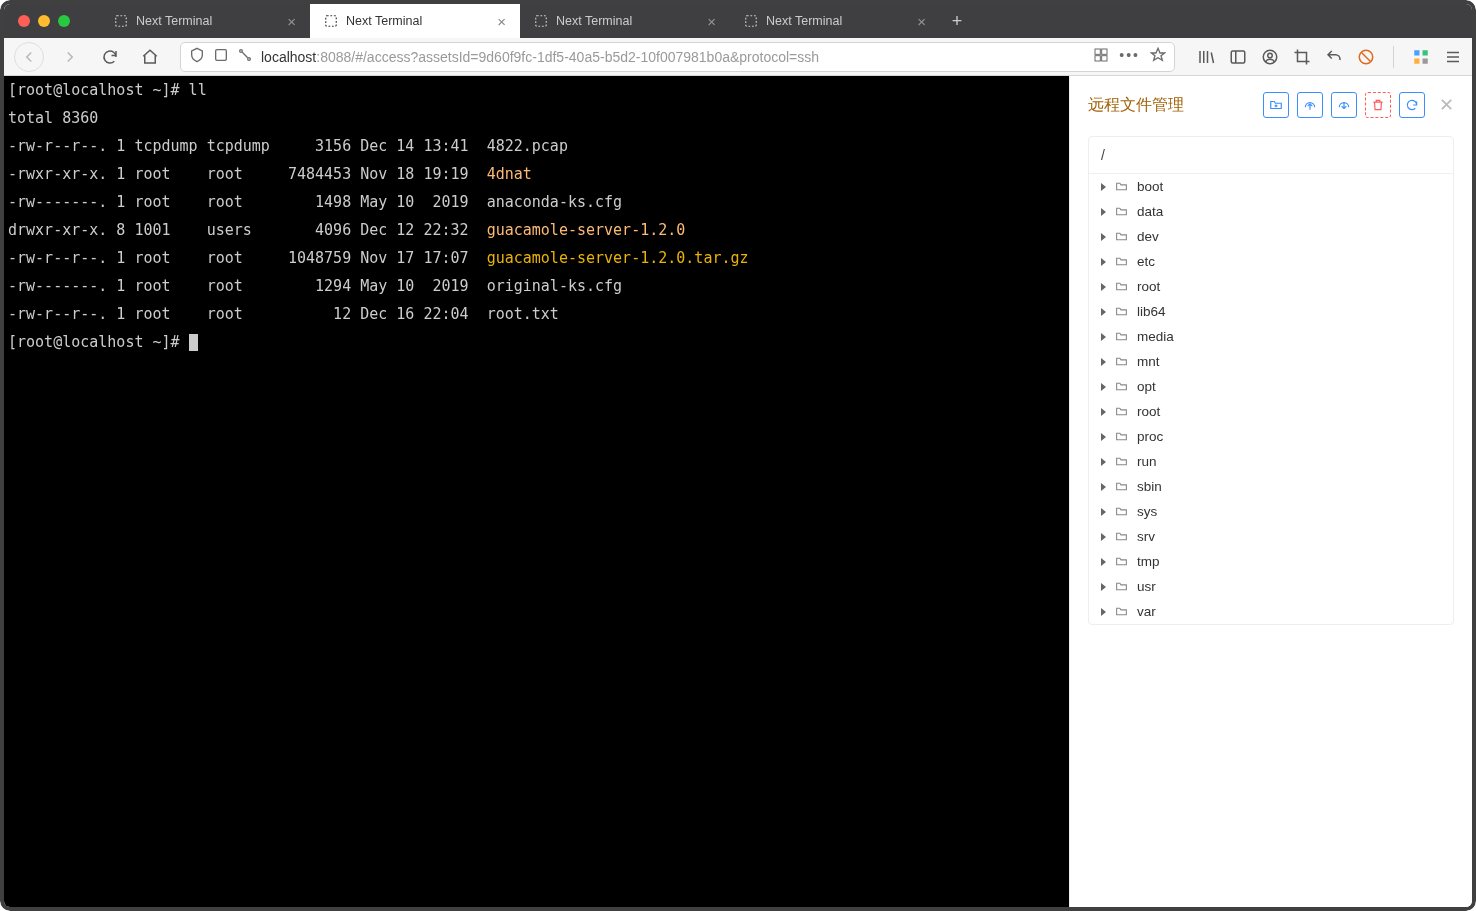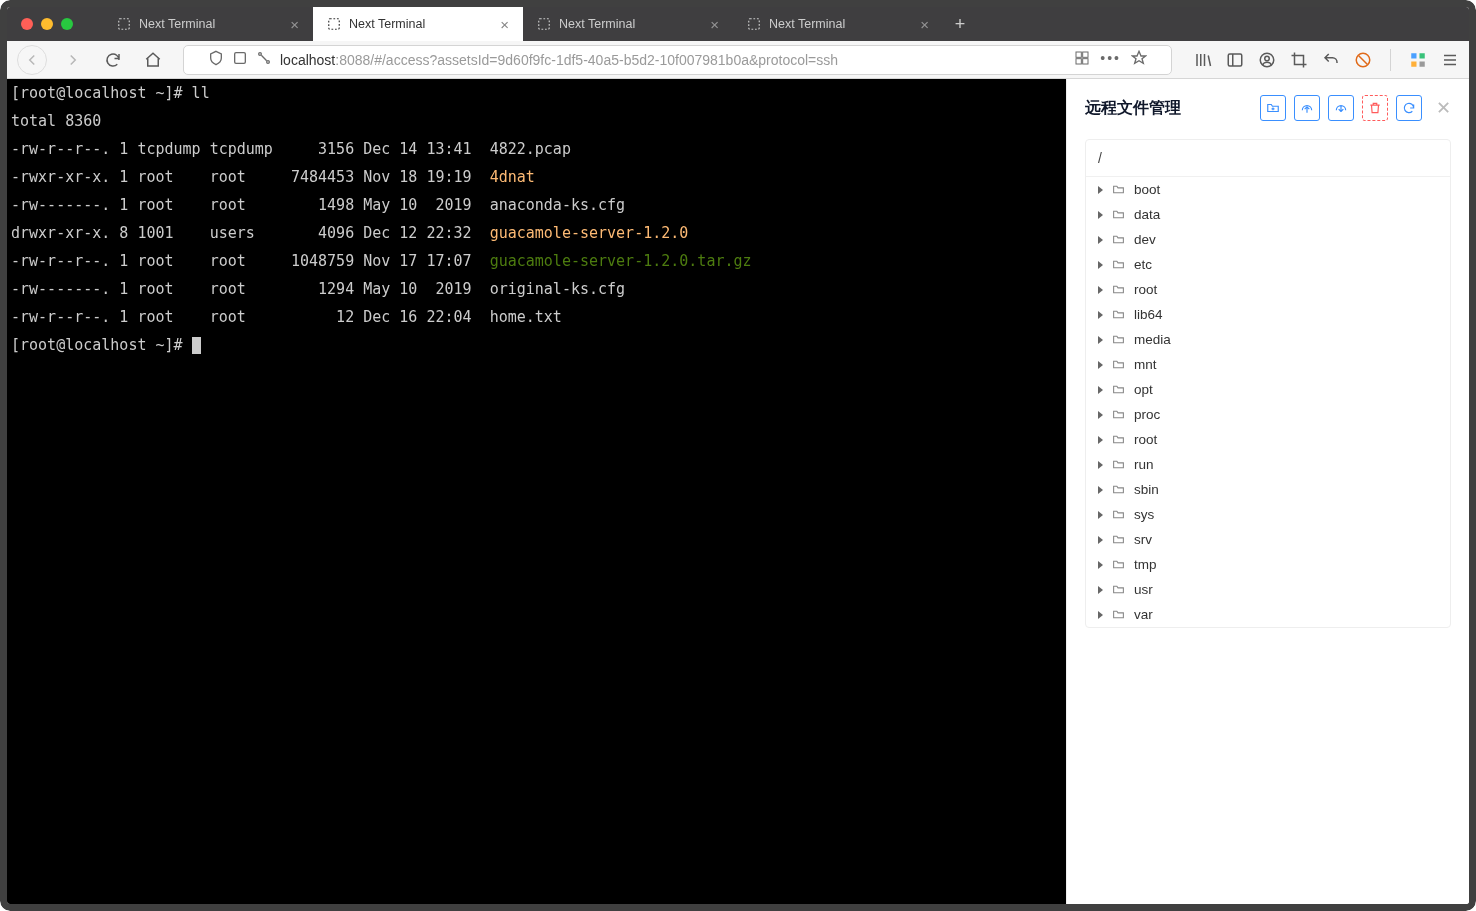--- a/index.html
+++ b/index.html
@@ -1,61 +1,61 @@
 <!DOCTYPE html>
 <html><head>
 <meta charset="utf-8">
 <style>
 * { box-sizing: border-box; margin: 0; padding: 0; }
 body { font-family: -apple-system, BlinkMacSystemFont, "Segoe UI", sans-serif; background: #fff; width: 1476px; height: 911px; overflow: hidden; border-radius: 10px; }
 
 
-.window { width: 100%; height: 100%; display: flex; flex-direction: column; border: 7px solid #404040; border-radius: 10px; overflow: hidden; }
+.window { width: 100%; height: 100%; display: flex; flex-direction: column; border: 4px solid #404040; border-radius: 10px; overflow: hidden; }
 
 
 .tabbar { background: #3f3e40; height: 34px; display: flex; align-items: stretch; padding-left: 14px; }
 .traffic { display: flex; align-items: center; gap: 8px; padding-right: 30px; }
 .dot { width: 12px; height: 12px; border-radius: 50%; }
 .dot.red { background: #ff5f57; }
 .dot.yellow { background: #febc2e; }
 .dot.green { background: #28c840; }
 .tab { display: flex; align-items: center; gap: 8px; padding: 0 14px; color: #ccc; font-size: 12.5px; min-width: 210px; position: relative; cursor: default; }
 .tab.active { background: #fff; color: #333; }
 .tab .ticon { width: 14px; height: 14px; display:inline-flex; align-items:center; justify-content:center; }
 .tab .close { margin-left: auto; opacity: .6; font-size: 15px; }
 .newtab { display:flex; align-items:center; justify-content:center; width:34px; color:#ccc; font-size:18px; }
 
 
 .urlbar { height: 38px; background: #f6f6f6; border-bottom: 1px solid #d6d6d6; display: flex; align-items: center; padding: 0 10px; gap: 8px; }
 .nav-icons { display:flex; align-items:center; gap: 12px; }
 .nav-icons .ib { width: 28px; height:28px; display:flex; align-items:center; justify-content:center; color:#5a5a5a; border-radius:4px; }
 .nav-icons .ib.circle { border:1px solid #b8b8b8; border-radius:50%; width:30px; height:30px;}
 .nav-icons .ib.disabled { opacity:.4; }
-.address { flex:1; height:30px; background:#fff; border:1px solid #d4d4d4; border-radius:5px; display:flex; align-items:center; padding:0 24px; font-size:14px; color:#333; gap:8px; margin: 0 8px; }
+.address { flex:1; height:30px; background:#fff; border:1px solid #d4d4d4; border-radius:5px; display:flex; align-items:center; padding:0 8px; font-size:14px; color:#333; gap:8px; margin: 0 8px; }
 .address .prefix-icons { display:flex; gap:8px; color:#6b6b6b; }
 .address .url { flex:1; white-space:nowrap; overflow:hidden; }
 .address .url .host { color:#333; }
 .address .url .rest { color:#9a9a9a; }
 .address .right { display:flex; gap:10px; color:#6b6b6b; }
 .toolbar-right { display:flex; align-items:center; gap:14px; color:#5a5a5a; padding-left:6px; }
 .toolbar-right .sep { width:1px; height:22px; background:#d4d4d4; margin:0 4px; }
 .toolbar-right svg, .toolbar-right .ib { width:18px; height:18px; }
 .ib svg { width:18px; height:18px; }
 
 
 .content { flex:1; display:flex; overflow:hidden; }
 .terminal { flex:1; background:#000; color:#ccc; font-family: Menlo, Consolas, monospace; font-size:15px; line-height:28px; padding:0 4px; white-space:pre; overflow:hidden; }
 .terminal .green { color:#fdba74; }
 .terminal .blue { color:#fdba74; }
-.terminal .red { color:#4d7c0f; }
+.terminal .red { color:#eab308; }
 .terminal .cursor { display:inline-block; width:9px; height:17px; background:#ccc; vertical-align:text-bottom; }
 
 .sidebar { width:403px; background:#fff; border-left:1px solid #eee; display:flex; flex-direction:column; }
 .sb-head { display:flex; align-items:center; padding:16px 18px 10px 18px; }
-.sb-title { font-size:16px; font-weight:700; color:#0f172a; flex:1; }
+.sb-title { font-size:16px; font-weight:400; color:#a16207; flex:1; }
 .sb-actions { display:flex; gap:8px; }
 .sb-btn { width:26px; height:26px; border:1px solid #3a8fff; border-radius:3px; display:flex; align-items:center; justify-content:center; color:#3a8fff; }
 .sb-btn.danger { border-color:#ff5b5b; color:#ff5b5b; border-style:dashed; }
 .sb-close { margin-left:14px; color:#bbb; font-size:18px; }
 
 .sb-body { padding: 8px 18px 18px; }
 .tree { border:1px solid #eee; border-radius:4px; overflow:hidden; }
 .tree-path { padding:10px 12px; border-bottom:1px solid #f0f0f0; font-size:14px; color:#444; }
 .tree-item { display:flex; align-items:center; gap:8px; padding:5px 12px; font-size:13.5px; color:#333; cursor:default; }
 .caret { width:0; height:0; border-top:4px solid transparent; border-bottom:4px solid transparent; border-left:5px solid #666; }
@@ -207,21 +207,21 @@
 
   <div class="content">
     <div class="terminal" id="terminal">[root@localhost ~]# ll
 total 8360
 -rw-r--r--. 1 tcpdump tcpdump     3156 Dec 14 13:41  <span class="">4822.pcap</span>
 -rwxr-xr-x. 1 root    root     7484453 Nov 18 19:19  <span class="green">4dnat</span>
 -rw-------. 1 root    root        1498 May 10  2019  <span class="">anaconda-ks.cfg</span>
 drwxr-xr-x. 8 1001    users       4096 Dec 12 22:32  <span class="blue">guacamole-server-1.2.0</span>
 -rw-r--r--. 1 root    root     1048759 Nov 17 17:07  <span class="red">guacamole-server-1.2.0.tar.gz</span>
 -rw-------. 1 root    root        1294 May 10  2019  <span class="">original-ks.cfg</span>
--rw-r--r--. 1 root    root          12 Dec 16 22:04  <span class="">home.txt</span>
+-rw-r--r--. 1 root    root          12 Dec 16 22:04  <span class="">root.txt</span>
 [root@localhost ~]# <span class="cursor"></span></div>
 
     <div class="sidebar">
       <div class="sb-head">
         <div class="sb-title">远程文件管理</div>
         <div class="sb-actions">
           <div class="sb-btn">
               <svg width="14" height="14" viewBox="0 0 24 24" fill="none" stroke="currentColor" stroke-width="2">
                 <path d="M3 6h6l2 3h10v9H3z"></path>
                 <path d="M12 11v5M9.5 13.5h5"></path>
@@ -335,30 +335,30 @@
                 </span>
                 <span>opt</span>
               </div>
               <div class="tree-item">
                 <span class="caret"></span>
                 <span class="folder-icon">
                   <svg viewBox="0 0 24 24" width="15" height="13" fill="none" stroke="#888" stroke-width="2">
                     <path d="M3 6h6l2 3h10v9H3z"></path>
                   </svg>
                 </span>
+                <span>root</span>
+              </div>
+              <div class="tree-item">
+                <span class="caret"></span>
+                <span class="folder-icon">
+                  <svg viewBox="0 0 24 24" width="15" height="13" fill="none" stroke="#888" stroke-width="2">
+                    <path d="M3 6h6l2 3h10v9H3z"></path>
+                  </svg>
+                </span>
                 <span>proc</span>
-              </div>
-              <div class="tree-item">
-                <span class="caret"></span>
-                <span class="folder-icon">
-                  <svg viewBox="0 0 24 24" width="15" height="13" fill="none" stroke="#888" stroke-width="2">
-                    <path d="M3 6h6l2 3h10v9H3z"></path>
-                  </svg>
-                </span>
-                <span>root</span>
               </div>
               <div class="tree-item">
                 <span class="caret"></span>
                 <span class="folder-icon">
                   <svg viewBox="0 0 24 24" width="15" height="13" fill="none" stroke="#888" stroke-width="2">
                     <path d="M3 6h6l2 3h10v9H3z"></path>
                   </svg>
                 </span>
                 <span>run</span>
               </div>

